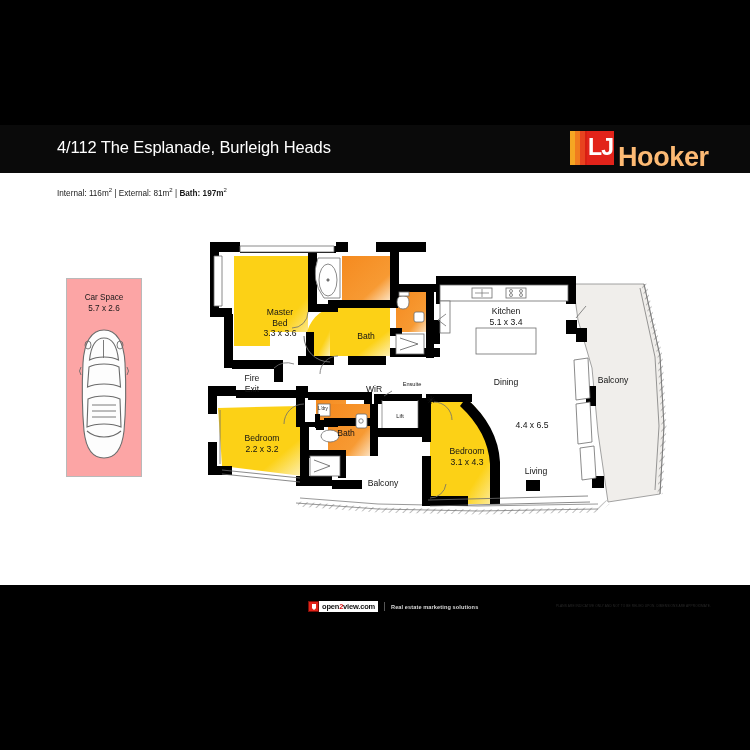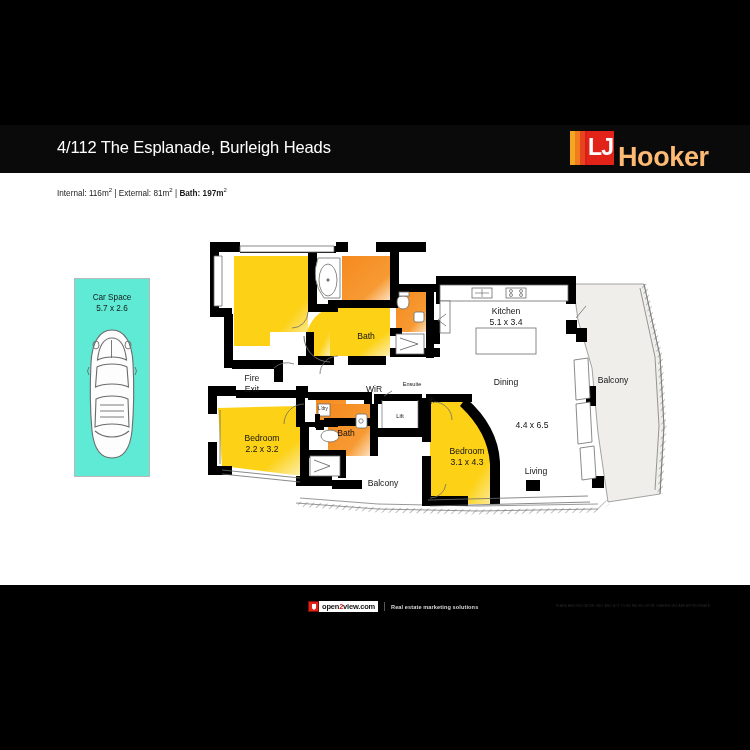--- a/index.html
+++ b/index.html
@@ -101,23 +101,23 @@
     position: absolute; left: 57px; top: 14px;
     font-size: 8.2px;
     color: #1a1a1a;
     white-space: nowrap;
   }
   #areas b { font-weight: bold; }
   sup { font-size: 6px; vertical-align: super; }
 
   
   #carspace {
-    position: absolute; left: 74px; top: 105px;
+    position: absolute; left: 66px; top: 105px;
     width: 74px; height: 197px;
-    background: #5eead4;
+    background: #fca5a5;
     border: 1px solid #b9b9b9;
   }
   #carspace .cs-label {
     position: absolute; left: 0; top: 13px;
     width: 74px;
     text-align: center;
     font-size: 8.2px;
     color: #1a1a1a;
     line-height: 11px;
   }
@@ -469,20 +469,25 @@
           <path d="M252 270 a16 16 0 0 0 16 -14"></path>
 
           <path d="M126 176 a20 20 0 0 0 -20 20"></path>
         </g>
 
         <rect x="118" y="194" width="42" height="5" fill="#000"></rect>
         <rect x="137" y="186" width="5" height="14" fill="#000"></rect>
       </svg>
 
       
+      <div class="rlabel" style="left:64px;  top:79px;  width:76px;">
+        <span>Master</span><br>
+        <span>Bed</span><br>
+        <span>3.3 x 3.6</span>
+      </div>
 
       <div class="rlabel" style="left:162px; top:103px; width:52px;">Bath</div>
       <div class="rlabel" style="left:168px; top:156px; width:56px;text-align:center;">WiR</div>
       <div class="rlabel small" style="left:210px; top:151px; width:48px;">Ensuite</div>
       <div class="rlabel" style="left:243px; top:167px; width:20px; font-size:11px;">✳</div>
 
       <div class="rlabel" style="left:280px; top:78px;  width:96px;">
         <span>Kitchen</span><br>
         <span>5.1 x 3.4</span>
       </div>

